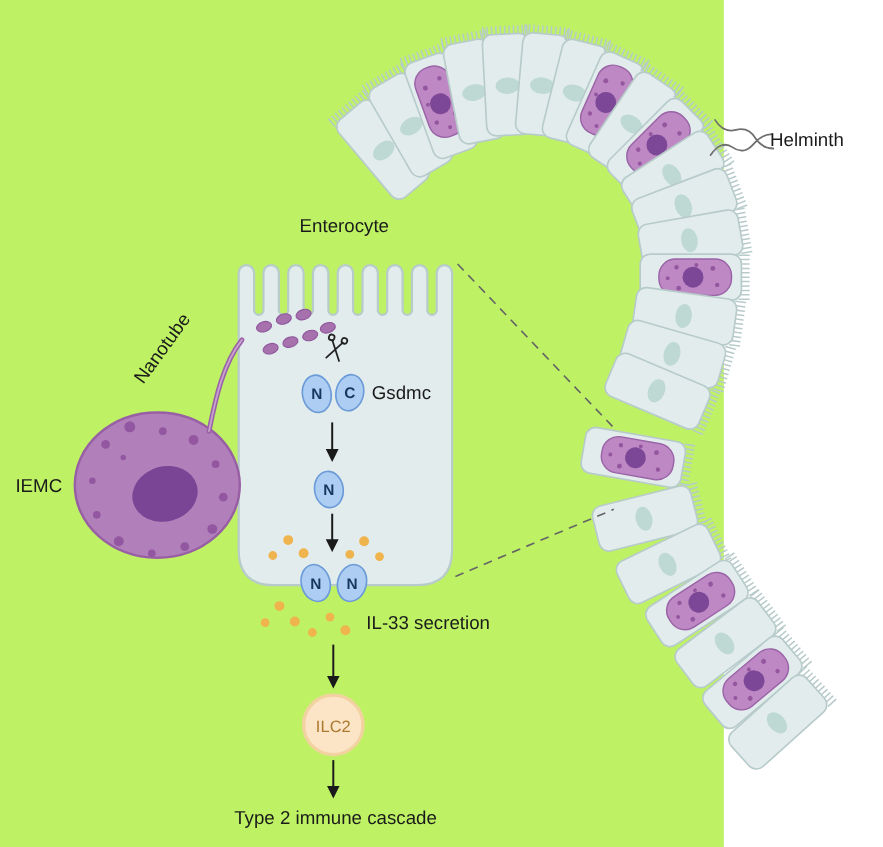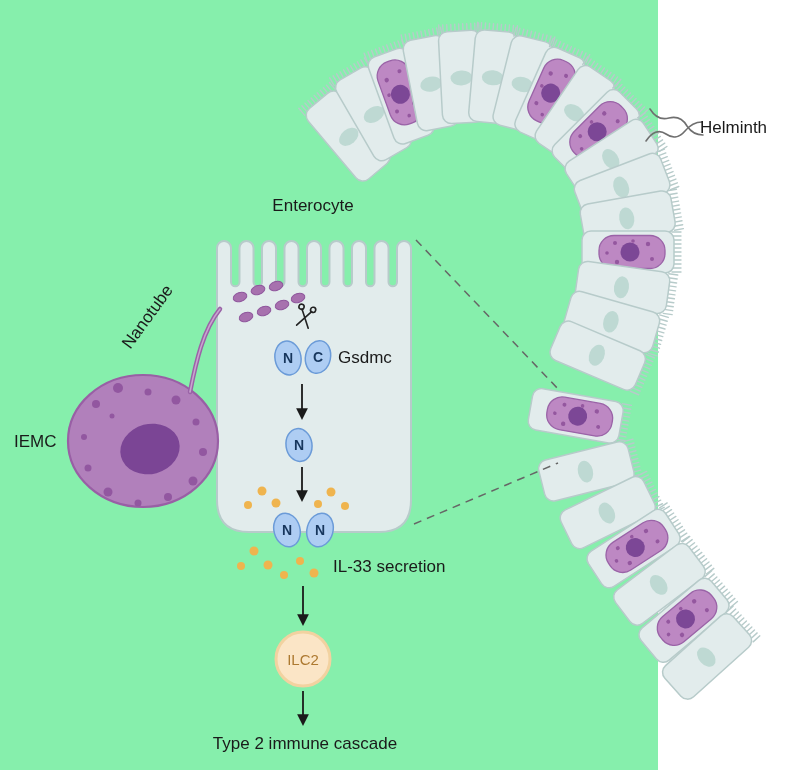--- a/index.html
+++ b/index.html
@@ -1,16 +1,16 @@
 <!DOCTYPE html>
 <html><head>
 <meta charset="utf-8">
 <style>
   html,body { margin:0; padding:0; background:#ffffff; }
-  #stage { width:658px; height:770px; position:relative; background:#86efac; }
+  #stage { width:658px; height:770px; position:relative; background:#bef264; }
   svg { display:block; }
   text { font-family:"Liberation Sans", sans-serif; }
   .lbl    { font-size:17px; fill:#1a1a1a; }
   .dlabel { font-size:14px; font-weight:bold; fill:#17365d; text-anchor:middle; }
   .ilc2t  { font-size:15px; fill:#ad7930; text-anchor:middle; }
   .cellbody { fill:#e2ecec; stroke:#b7cbca; stroke-width:1.5; }
   .bristle  { fill:none; stroke:#b7cbca; stroke-width:1.4; stroke-linecap:round; }
   .nucleus  { fill:#bed9d3; }
   .tuftbody { fill:#bd88c3; stroke:#9a63a7; stroke-width:1.3; }
   .tuftnuc  { fill:#7c4796; }

